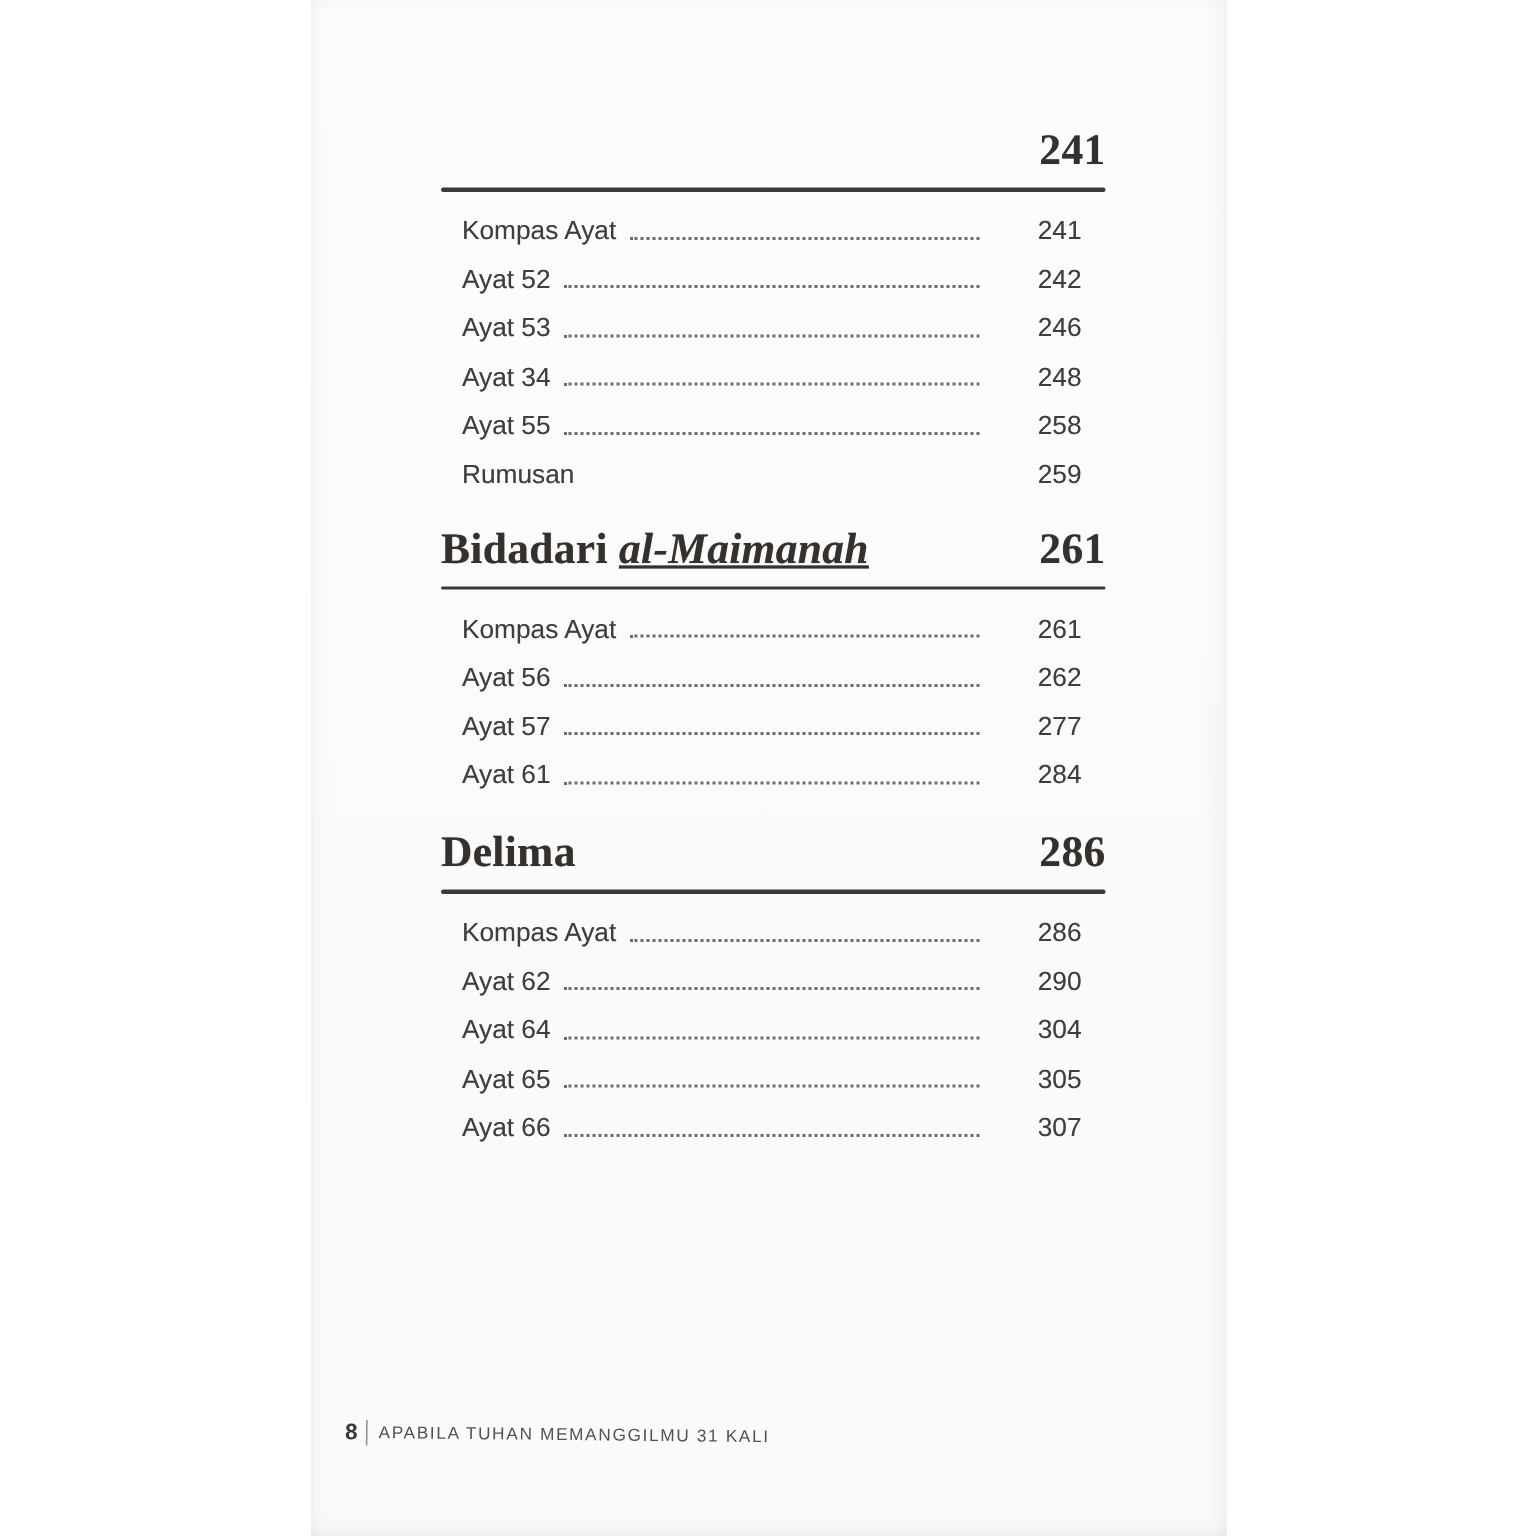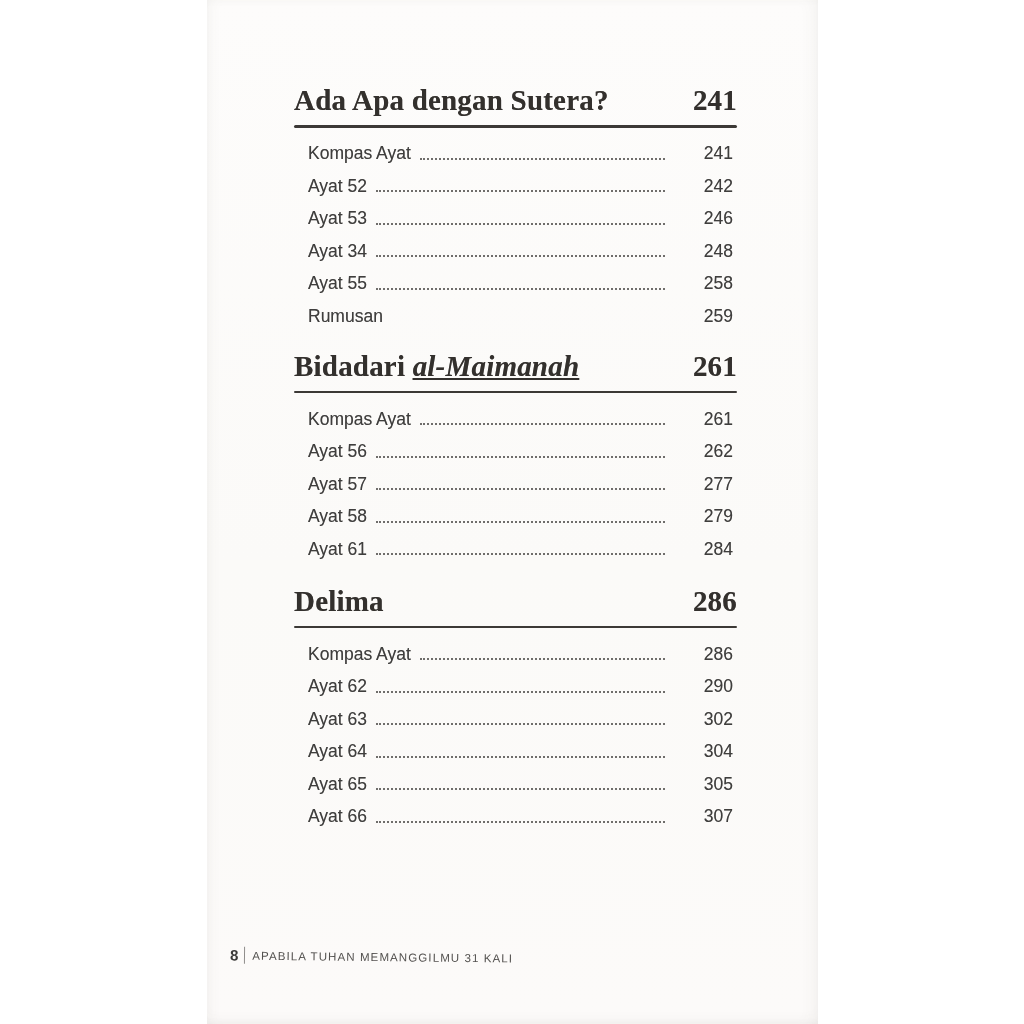--- a/index.html
+++ b/index.html
@@ -46,21 +46,21 @@
   .sec-head .spacer { flex: 1; }
   .sec-pagenum { text-align: right; }
 
   .rule {
     margin-top: 8px;
     height: 2.5px;
     background: #3c3936;
     border-radius: 2px;
   }
 
-  ul.entries { list-style: none; margin: 10px 4px 0 0; padding: 0; }
+  ul.entries { list-style: none; margin: 10px 16px 0 0; padding: 0; }
   ul.entries li {
     display: flex; align-items: center;
     height: 32.5px;
     font-size: 17.5px;
     color: #3f3e3d;
     text-shadow: 0 0 0.4px rgba(63,62,61,0.45);
   }
   .entry-label { padding-left: 14px; white-space: pre; }
   .leader {
     flex: 1;
@@ -95,21 +95,20 @@
 </style>
 </head>
 <body>
 
 <div class="canvas">
   <div class="book-page">
 
     <main class="toc" id="toc-root">
   <section class="toc-section">
     <div class="sec-head">
-      <span class="sec-title"><span class="up">Ada Apa dengan Sutera?</span><span class="it"></span></span>
       <span class="spacer"></span>
       <span class="sec-pagenum">241</span>
     </div>
     <div class="rule"></div>
     <ul class="entries">
   <li>
     <span class="entry-label">Kompas Ayat</span>
     <span class="leader"></span>
     <span class="entry-page">241</span>
   </li>
@@ -165,25 +164,20 @@
     <span class="leader"></span>
     <span class="entry-page">262</span>
   </li>
 
   <li>
     <span class="entry-label">Ayat 57</span>
     <span class="leader"></span>
     <span class="entry-page">277</span>
   </li>
 
-  <li>
-    <span class="entry-label">Ayat 58</span>
-    <span class="leader"></span>
-    <span class="entry-page">279</span>
-  </li>
 
 
 
   <li>
     <span class="entry-label">Ayat 61</span>
     <span class="leader"></span>
     <span class="entry-page">284</span>
   </li>
 </ul>
   </section>
@@ -201,25 +195,20 @@
     <span class="leader"></span>
     <span class="entry-page">286</span>
   </li>
 
   <li>
     <span class="entry-label">Ayat 62</span>
     <span class="leader"></span>
     <span class="entry-page">290</span>
   </li>
 
-  <li>
-    <span class="entry-label">Ayat 63</span>
-    <span class="leader"></span>
-    <span class="entry-page">302</span>
-  </li>
 
   <li>
     <span class="entry-label">Ayat 64</span>
     <span class="leader"></span>
     <span class="entry-page">304</span>
   </li>
 
   <li>
     <span class="entry-label">Ayat 65</span>
     <span class="leader"></span>

